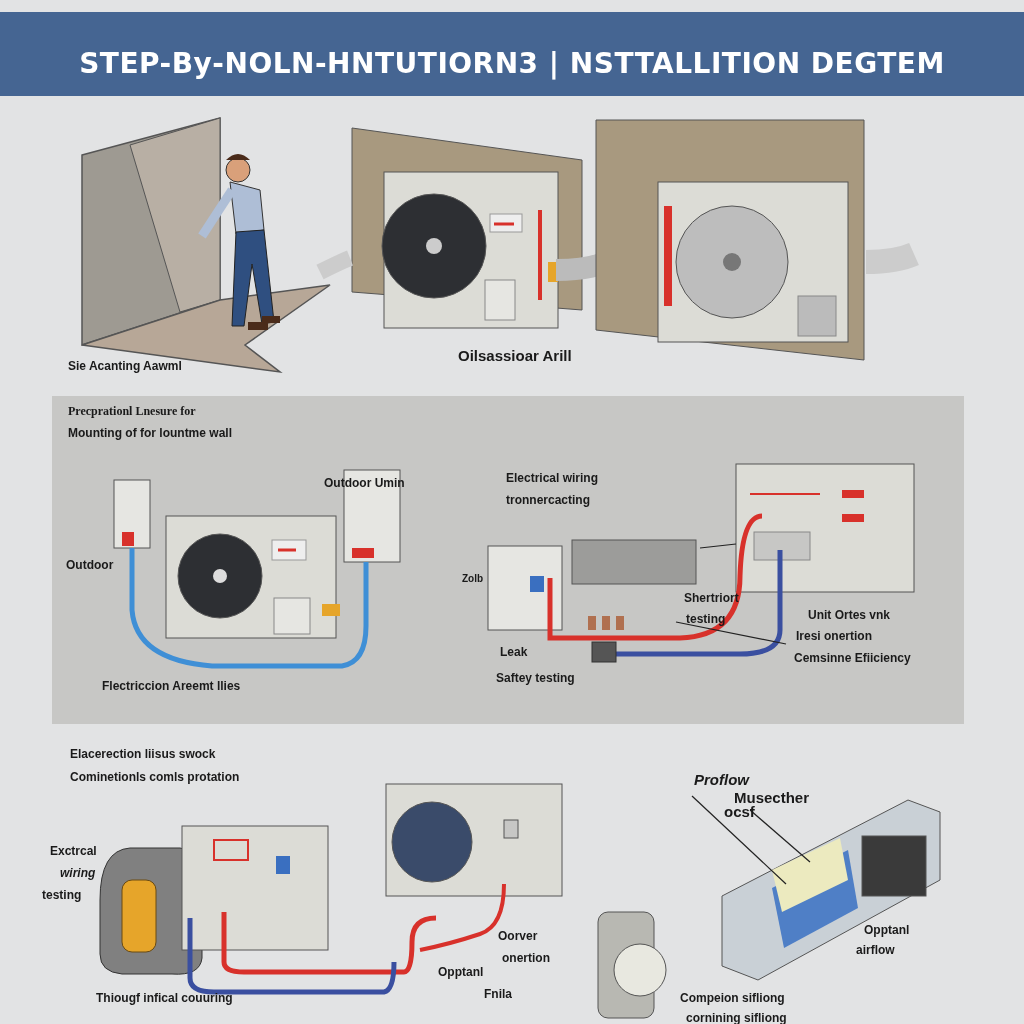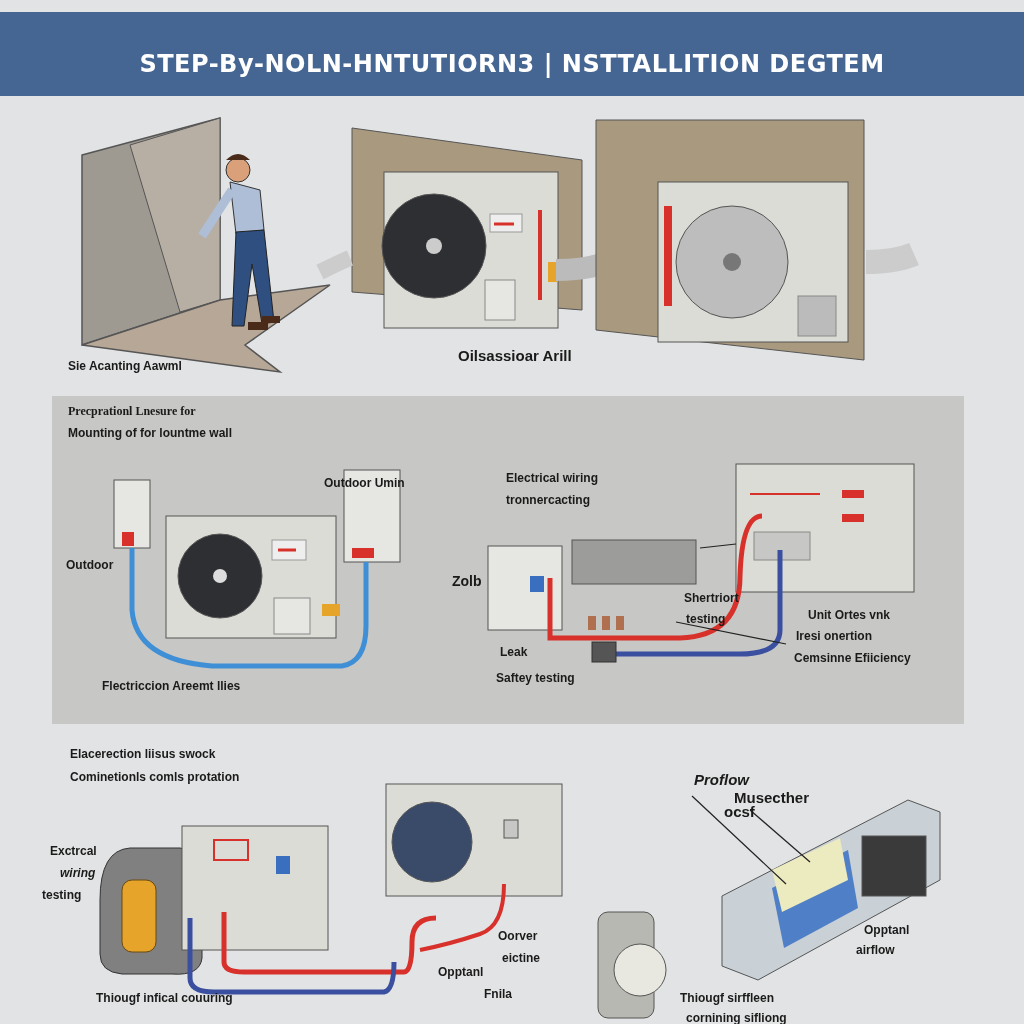--- a/index.html
+++ b/index.html
@@ -1,18 +1,18 @@
 <!DOCTYPE html>
 <html><head>
 <meta charset="utf-8">
 <style>
   html,body{margin:0;padding:0;}
   body{width:1024px;height:1024px;background:#e2e3e4;position:relative;overflow:hidden;font-family:"Liberation Sans",sans-serif;color:#1a1a1a;}
   .banner{position:absolute;left:0;top:12px;width:1024px;height:84px;background:#456592;display:flex;align-items:center;justify-content:center;}
-  .banner-title{color:#fff;font-family:"DejaVu Sans",sans-serif;font-weight:bold;font-size:24px;letter-spacing:0.5px;white-space:nowrap;margin-top:19px;}
+  .banner-title{color:#fff;font-family:"DejaVu Sans",sans-serif;font-weight:bold;font-size:28px;letter-spacing:0.5px;white-space:nowrap;margin-top:19px;}
   .lbl{position:absolute;font-weight:bold;white-space:nowrap;font-size:12px;line-height:1.35;}
   .sm{font-size:15px;}
   .panel{position:absolute;left:52px;top:396px;width:912px;height:328px;background:#c7c7c5;}
   svg{position:absolute;left:0;top:0;}
 </style>
 </head>
 <body>
 
 <div class="banner">
   <div class="banner-title">STEP-By-NOLN-HNTUTIORN3 | NSTTALLITION DEGTEM</div>
@@ -102,21 +102,21 @@
   </g>
 </svg>
 
 <div class="lbl" style="left:68px;top:403px;font-family:Liberation Serif, serif;">Precprationl Lnesure for</div>
 <div class="lbl" style="left:68px;top:425px;">Mounting of for lountme wall</div>
 <div class="lbl" style="left:324px;top:446px;margin-top:29px;">Outdoor Umin</div>
 <div class="lbl" style="left:66px;top:557px;">Outdoor</div>
 <div class="lbl" style="left:102px;top:678px;">Flectriccion Areemt llies</div>
 <div class="lbl" style="left:506px;top:470px;">Electrical wiring</div>
 <div class="lbl" style="left:506px;top:492px;">tronnercacting</div>
-<div class="lbl" style="left:452px;top:572px;font-size:14px;">Zolb</div>
+<div class="lbl" style="left:462px;top:572px;font-size:10px;">Zolb</div>
 <div class="lbl" style="left:500px;top:644px;">Leak</div>
 <div class="lbl" style="left:496px;top:670px;">Saftey testing</div>
 <div class="lbl" style="left:684px;top:590px;">Shertriort</div>
 <div class="lbl" style="left:686px;top:611px;">testing</div>
 <div class="lbl" style="left:808px;top:607px;">Unit Ortes vnk</div>
 <div class="lbl" style="left:796px;top:628px;">Iresi onertion</div>
 <div class="lbl" style="left:794px;top:650px;">Cemsinne Efiiciency</div>
 
 <svg width="1024" height="1024" style="pointer-events:none;">
   <g>
@@ -144,22 +144,22 @@
   </g>
 </svg>
 
 <div class="lbl" style="left:70px;top:746px;">Elacerection liisus swock</div>
 <div class="lbl" style="left:70px;top:769px;">Cominetionls comls protation</div>
 <div class="lbl" style="left:50px;top:843px;">Exctrcal</div>
 <div class="lbl" style="left:60px;top:865px;font-style:italic;">wiring</div>
 <div class="lbl" style="left:42px;top:887px;">testing</div>
 <div class="lbl" style="left:96px;top:990px;text-align:right;">Thiougf infical couuring</div>
 <div class="lbl" style="left:498px;top:928px;">Oorver</div>
-<div class="lbl" style="left:502px;top:950px;">eictine</div>
+<div class="lbl" style="left:502px;top:950px;">onertion</div>
 <div class="lbl" style="left:438px;top:964px;">Opptanl</div>
 <div class="lbl" style="left:484px;top:986px;">Fnila</div>
 <div class="lbl sm" style="left:694px;top:770px;font-style:italic;">Proflow</div>
 <div class="lbl sm" style="left:702px;top:788px;padding-left:32px;">Musecther</div>
 <div class="lbl sm" style="left:724px;top:802px;">ocsf</div>
 <div class="lbl" style="left:864px;top:922px;">Opptanl</div>
 <div class="lbl" style="left:856px;top:942px;">airflow</div>
-<div class="lbl" style="left:680px;top:990px;">Thiougf sirffleen</div>
+<div class="lbl" style="left:680px;top:990px;">Compeion sifliong</div>
 <div class="lbl" style="left:686px;top:1010px;">cornining sifliong</div>
 
 </body></html>

